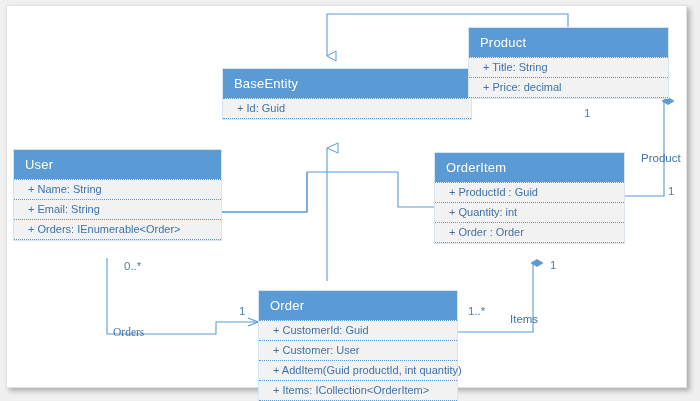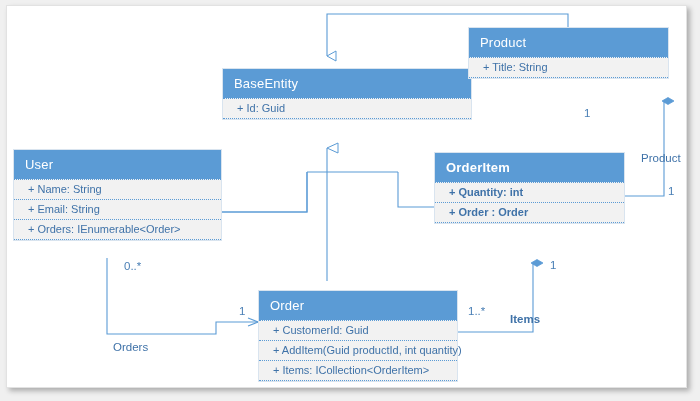--- a/index.html
+++ b/index.html
@@ -147,58 +147,61 @@
     <div class="uml-header">BaseEntity</div>
     <div class="uml-members">
       <div class="uml-member">+ Id: Guid</div>
     </div>
   </div>
 
   <div class="uml-class" style="left:468px; top:27px; width:201px;">
     <div class="uml-header">Product</div>
     <div class="uml-members">
       <div class="uml-member">+ Title: String</div>
+      <div class="uml-member">+ Price: decimal</div>
     </div>
   </div>
 
   <div class="uml-class" style="left:13px; top:149px; width:209px;">
     <div class="uml-header">User</div>
     <div class="uml-members">
       <div class="uml-member">+ Name: String</div>
       <div class="uml-member">+ Email: String</div>
       <div class="uml-member">+ Orders: IEnumerable&lt;Order&gt;</div>
     </div>
   </div>
 
-  <div class="uml-class" style="left:434px; top:152px; width:191px;font-weight:bold;">
+  <div class="uml-class" style="left:434px; top:152px; width:191px;">
     <div class="uml-header">OrderItem</div>
     <div class="uml-members">
+      <div class="uml-member">+ ProductId : Guid</div>
       <div class="uml-member">+ Quantity: int</div>
       <div class="uml-member">+ Order : Order</div>
     </div>
   </div>
 
   <div class="uml-class" style="left:258px; top:290px; width:200px;">
     <div class="uml-header">Order</div>
     <div class="uml-members">
       <div class="uml-member">+ CustomerId: Guid</div>
+      <div class="uml-member">+ Customer: User</div>
       <div class="uml-member">+ AddItem(Guid productId, int quantity)</div>
       <div class="uml-member">+ Items: ICollection&lt;OrderItem&gt;</div>
     </div>
   </div>
 
   <div class="mult-label" style="left:124px; top:260px;">0..*</div>
 
-  <div class="edge-label" style="left:113px; top:341px;">Orders</div>
+  <div class="edge-label" style="left:113px; top:326px;font-family:Liberation Serif, serif;">Orders</div>
 
   <div class="mult-label" style="left:239px; top:305px;">1</div>
 
   <div class="mult-label" style="left:468px; top:305px;">1..*</div>
 
-  <div class="edge-label" style="left:510px; top:313px;font-weight:bold;">Items</div>
+  <div class="edge-label" style="left:510px; top:313px;">Items</div>
 
   <div class="mult-label" style="left:550px; top:259px;">1</div>
 
   <div class="mult-label" style="left:584px; top:107px;">1</div>
 
   <div class="edge-label" style="left:641px; top:152px;">Product</div>
 
   <div class="mult-label" style="left:668px; top:185px;">1</div>
 
 </div>

